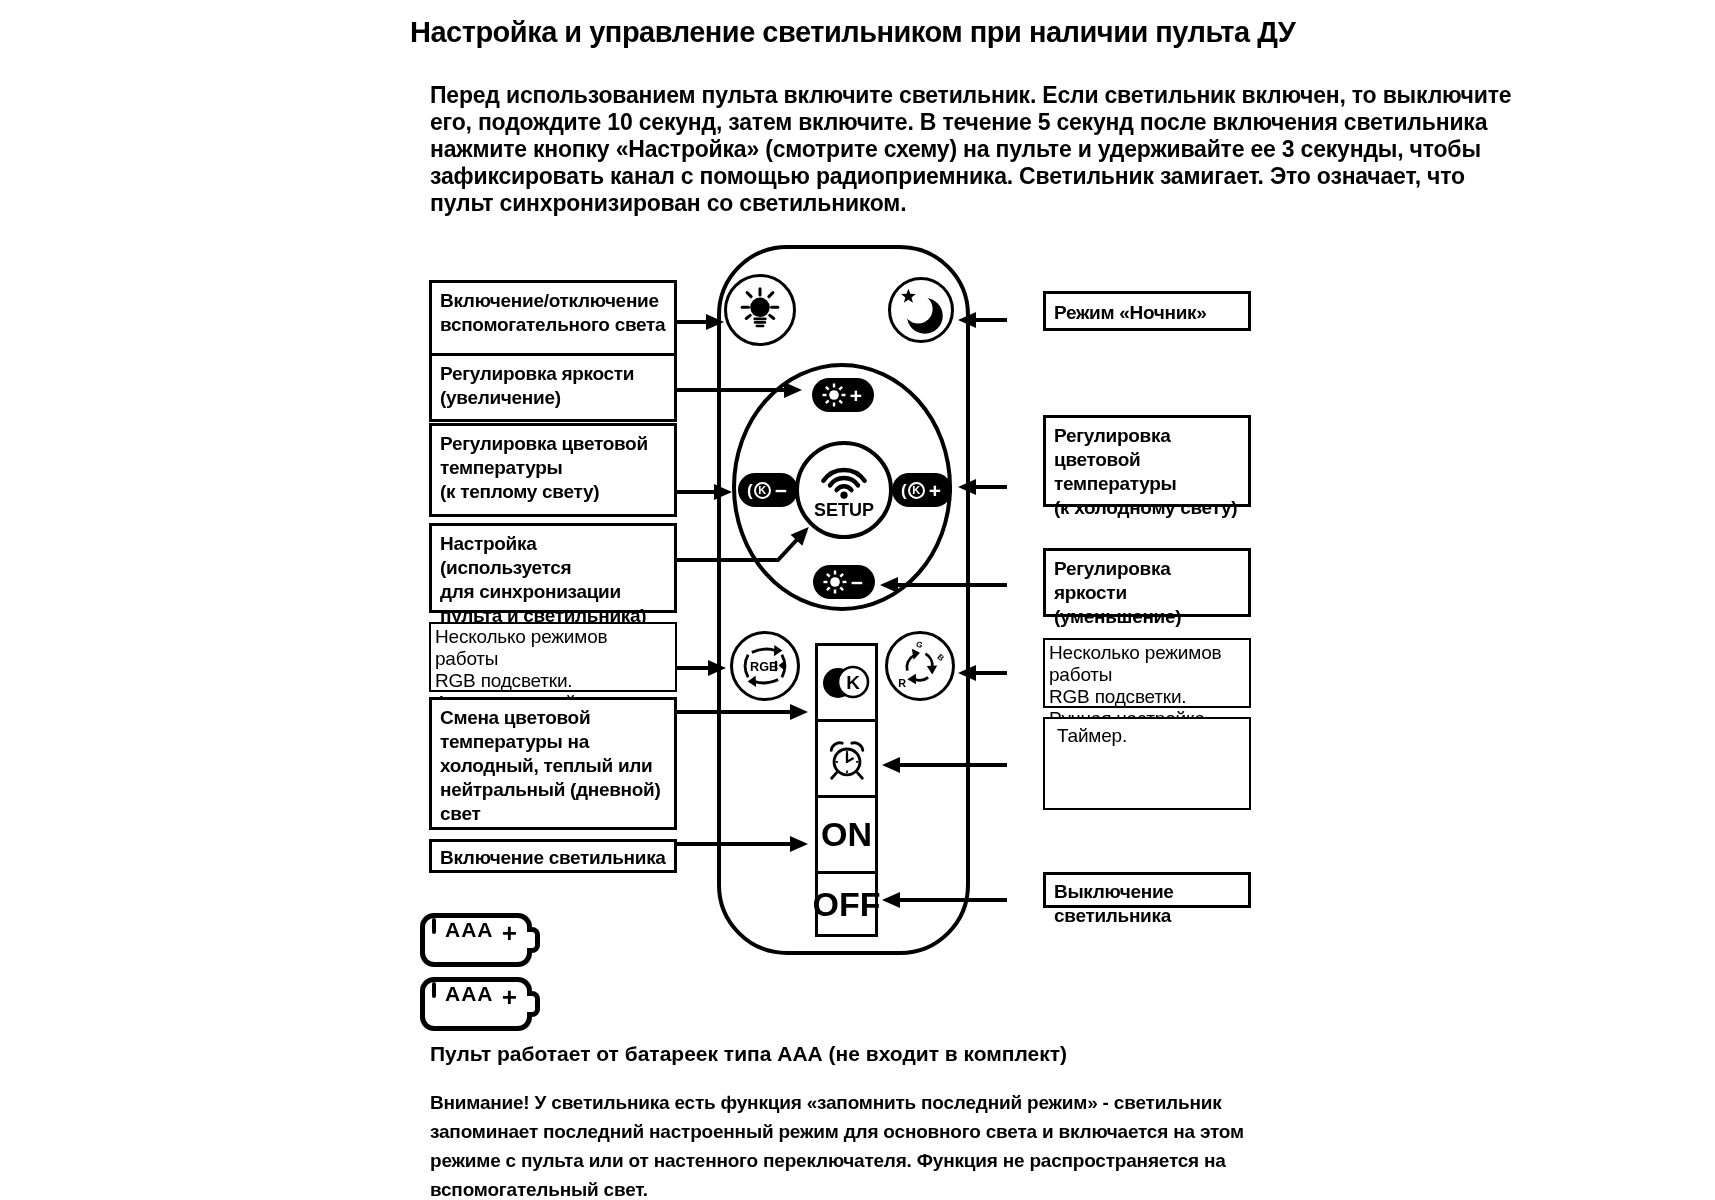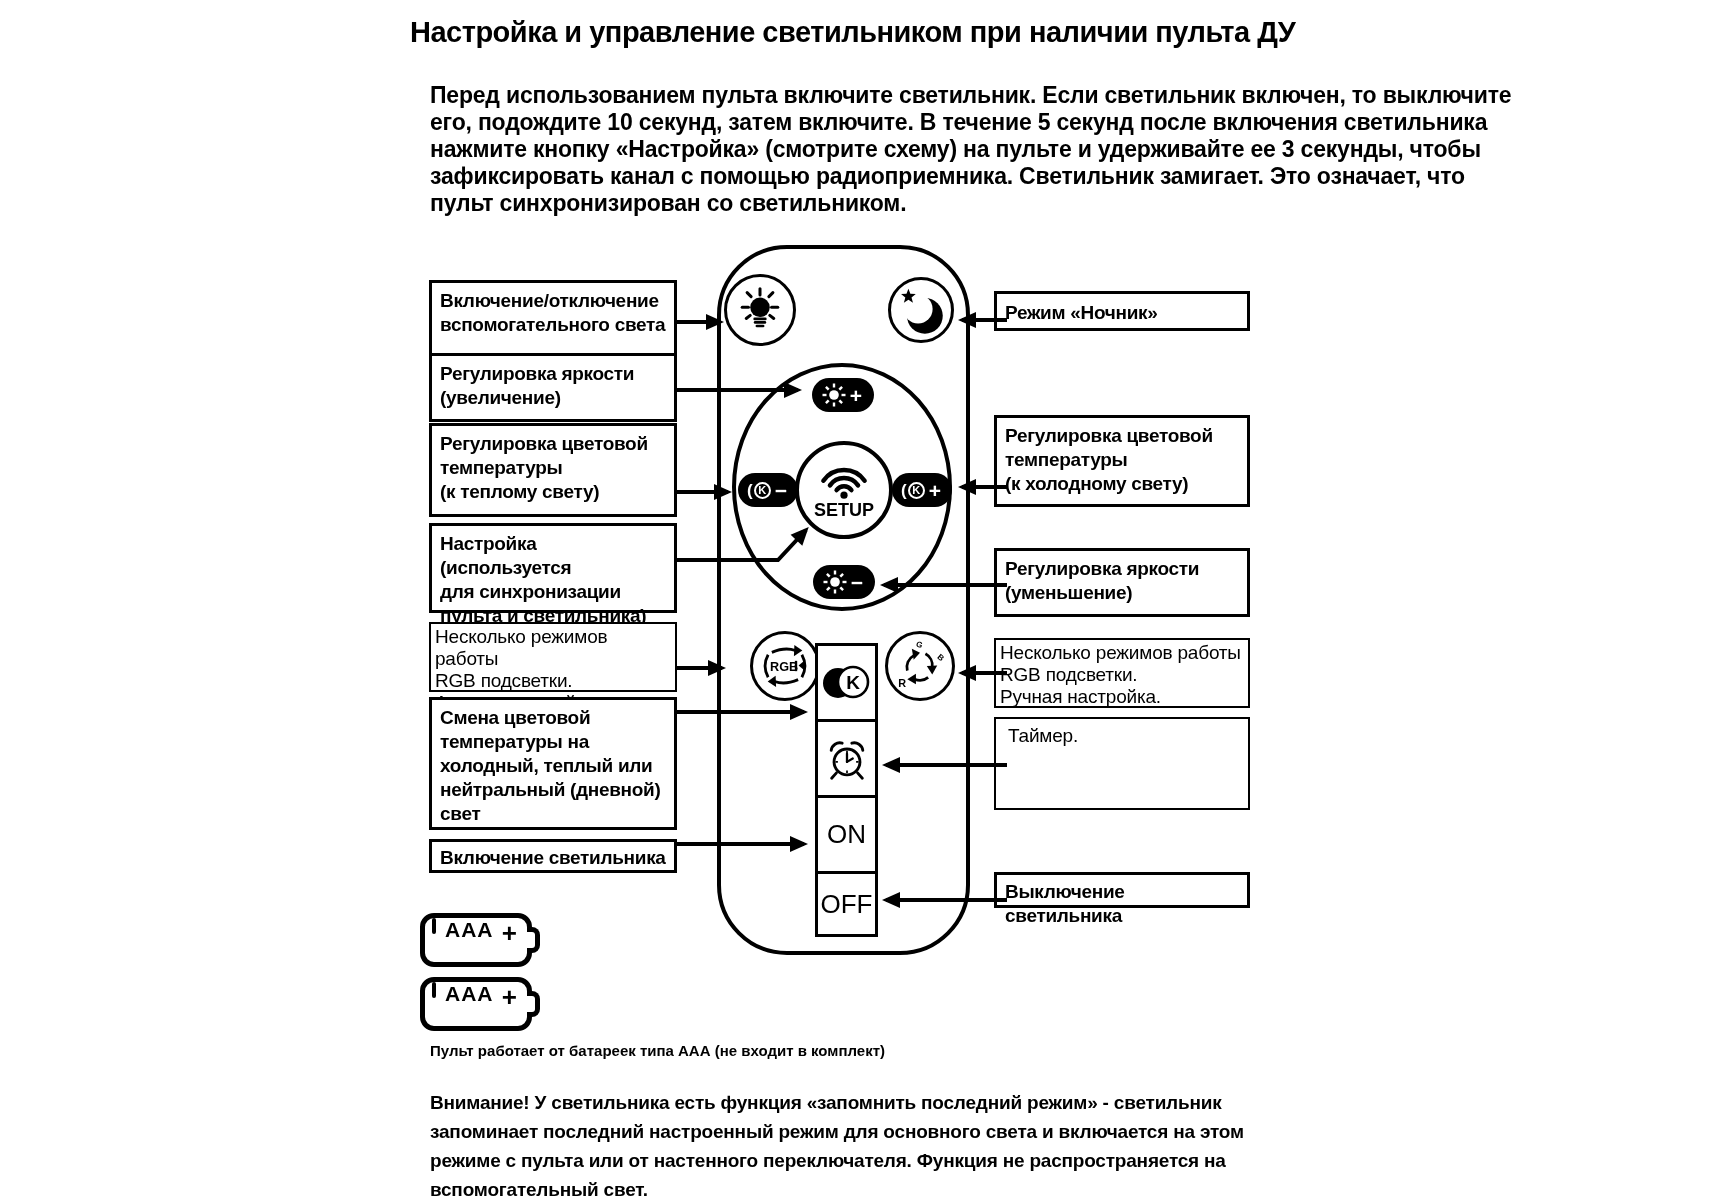--- a/index.html
+++ b/index.html
@@ -3,28 +3,28 @@
 <meta charset="utf-8">
 <style>
   html,body{margin:0;padding:0;background:#fff;}
   body{width:1715px;height:1200px;font-family:"Liberation Sans",sans-serif;color:#000;}
   .canvas{position:relative;width:1715px;height:1200px;background:#fff;overflow:hidden;}
 
   .title{position:absolute;left:410px;top:16px;width:870px;text-align:center;
          font-size:29px;font-weight:bold;white-space:nowrap;letter-spacing:-0.5px;}
   .intro{position:absolute;left:430px;top:82px;font-size:23px;font-weight:bold;
          line-height:27px;white-space:pre;letter-spacing:-0.2px;}
-  .note{position:absolute;left:430px;top:1042px;font-size:15px;font-weight:bold;white-space:nowrap;}
+  .note{position:absolute;left:430px;top:1042px;font-size:21px;font-weight:bold;white-space:nowrap;}
   .warning{position:absolute;left:430px;top:1088px;font-size:19px;font-weight:bold;
            line-height:29px;white-space:pre;letter-spacing:-0.2px;}
 
   .callout{position:absolute;left:429px;width:248px;box-sizing:border-box;border:3px solid #000;
            background:#fff;font-size:19px;font-weight:bold;line-height:24px;
            padding:6px 8px 4px 8px;white-space:pre-line;letter-spacing:-0.3px;z-index:4;}
-  .callout.right{left:994px;width:256px;}
+  .callout.right{left:1043px;width:208px;}
   .callout.thin{border-width:2px;font-weight:normal;line-height:22px;padding:2px 4px;letter-spacing:-0.2px;}
 
   .remote{position:absolute;left:717px;top:245px;width:253px;height:710px;box-sizing:border-box;
           border:4px solid #000;border-radius:70px;background:#fff;z-index:1;}
 
   .roundbtn{position:absolute;box-sizing:border-box;border:3px solid #000;border-radius:50%;
             background:#fff;display:flex;align-items:center;justify-content:center;z-index:2;}
   .dial{position:absolute;left:732px;top:363px;width:220px;height:248px;box-sizing:border-box;
         border:4px solid #000;border-radius:50%;background:#fff;z-index:1;}
   .setup{position:absolute;left:795px;top:441px;width:98px;height:98px;box-sizing:border-box;
@@ -37,21 +37,21 @@
   .pill .sign{font-size:21px;font-weight:bold;line-height:1;margin:0 2px;}
   .pill .paren{font-size:17px;font-weight:bold;line-height:1;margin-right:-1px;}
   .kcirc{display:inline-flex;width:17px;height:17px;border:2px solid #fff;border-radius:50%;
          align-items:center;justify-content:center;font-size:11px;font-weight:bold;box-sizing:border-box;}
 
   .strip{position:absolute;left:815px;top:643px;width:63px;z-index:2;}
   .cell{box-sizing:border-box;width:63px;border:3px solid #000;background:#fff;
         display:flex;align-items:center;justify-content:center;}
   .cell+.cell{margin-top:-3px;}
   .cell.c1{height:79px;}.cell.c2{height:79px;}.cell.c3{height:79px;}.cell.c4{height:66px;}
-  .onoff{font-size:26px;font-weight:normal;letter-spacing:0;}
+  .onoff{font-size:34px;font-weight:bold;letter-spacing:0;}
 
   .battery{position:absolute;left:420px;width:112px;height:54px;box-sizing:border-box;
            border:5px solid #000;border-radius:14px;background:#fff;display:flex;align-items:flex-start;}
   .battery .term{width:4px;height:16px;background:#000;margin-left:7px;border-radius:2px;}
   .battery .abc{font-size:21px;font-weight:bold;margin-left:9px;letter-spacing:1px;flex:1;}
   .battery .plus{font-size:26px;font-weight:bold;margin-right:10px;}
   .battery .nub{position:absolute;right:-13px;top:50%;transform:translateY(-50%);
                 width:13px;height:26px;box-sizing:border-box;border:5px solid #000;border-left:none;
                 border-radius:0 8px 8px 0;background:#fff;}
 
@@ -185,21 +185,21 @@
           <line x1="19.5" y1="12" x2="23.5" y2="12"></line>
         <line x1="17.3" y1="6.7" x2="20.1" y2="3.9"></line>
           <line x1="6.7" y1="6.7" x2="3.9" y2="3.9"></line>
         <line x1="17.3" y1="17.3" x2="20.1" y2="20.1"></line>
           <line x1="6.7" y1="17.3" x2="3.9" y2="20.1"></line>
       </g>
     </svg>
     <span class="sign">−</span>
   </div>
 
-  <div class="roundbtn" style="left:750px;top:631px;width:70px;height:70px;">
+  <div class="roundbtn" style="left:730px;top:631px;width:70px;height:70px;">
     <svg width="60" height="60" viewBox="0 0 64 64">
       <g stroke="#000" stroke-width="3" fill="none">
         <path d="M14 20 A25 25 0 0 0 14 44"></path>
         <path d="M50 20 A25 25 0 0 1 50 44"></path>
         <path d="M18 17.5 Q32 11.5 43 15.5"></path>
         <path d="M46 46.5 Q32 52.5 21 48.5"></path>
       </g>
       <polygon fill="#000" points="42,9.5 50.5,15.5 41.5,21.5"></polygon>
       <polygon fill="#000" points="22,42.5 13.5,48.5 22.5,54.5"></polygon>
       <text x="16" y="37" font-size="13.5" font-weight="bold" font-family="Liberation Sans, sans-serif">RGB</text>

